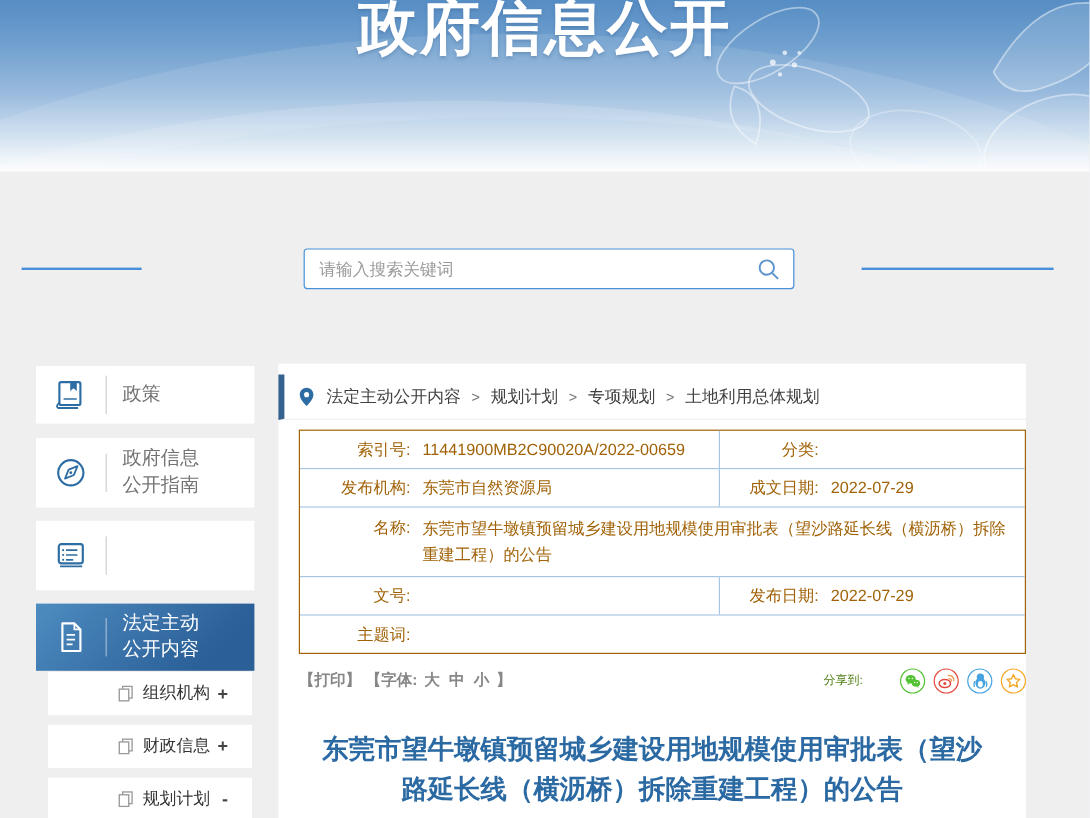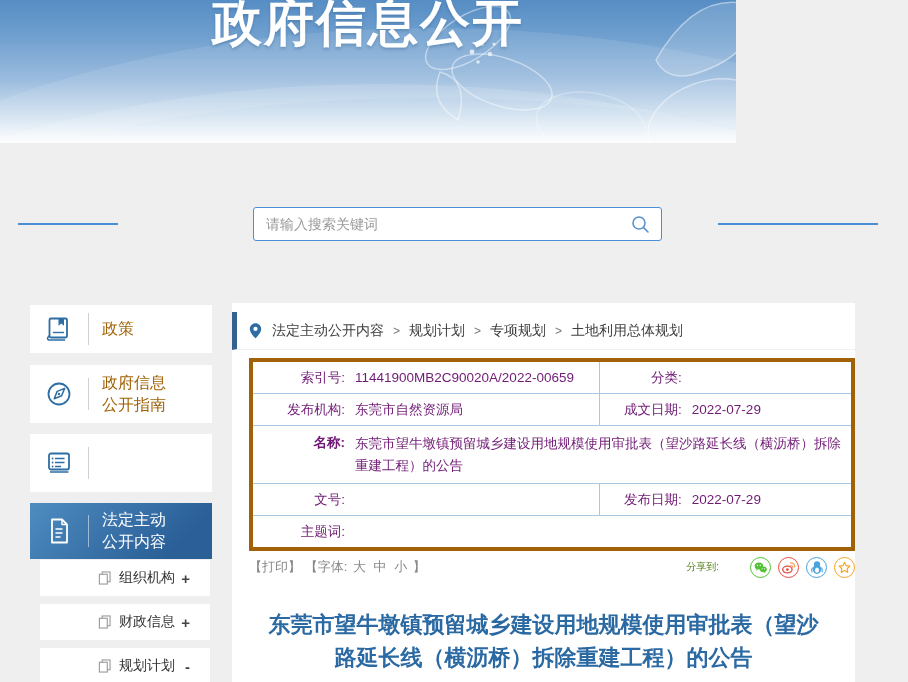--- a/index.html
+++ b/index.html
@@ -3,21 +3,21 @@
 <meta charset="utf-8">
 <style>
   html,body { margin:0; padding:0; }
   body {
     width:908px; height:682px; position:relative; overflow:hidden;
     background:#efeff0;
     font-family:"Liberation Sans","DejaVu Sans",sans-serif;
   }
   
   .banner {
-    position:absolute; left:0; top:0; width:736px; height:143px; overflow:hidden;
+    position:absolute; left:0; top:0; width:908px; height:143px; overflow:hidden;
     background:linear-gradient(180deg,#568dc4 0%,#6f9fce 25%,#9abbde 55%,#cfe0ef 80%,#eef4fa 93%,#fdfdfe 100%);
   }
   .curve { position:absolute; border-radius:50%; box-sizing:border-box; }
   .c1 { width:1500px; height:800px; left:-320px; top:28px; border-top:70px solid rgba(255,255,255,0.10); }
   .c2 { width:1600px; height:900px; left:-420px; top:84px; border-top:90px solid rgba(255,255,255,0.14); }
   .banner-title {
     position:absolute; top:-10px; left:0; right:0; text-align:center;
     color:#fff; font-size:50px; font-weight:bold; letter-spacing:2px;
     text-shadow:0 2px 3px rgba(40,80,130,0.30);
   }
@@ -39,21 +39,21 @@
   .search-icon { position:absolute; right:11px; top:7px; cursor:pointer; }
   
   .card { position:absolute; left:30px; width:182px; background:#fff; display:flex; align-items:center; cursor:pointer; }
   .card-policy { top:305px; height:48px; }
   .card-guide  { top:365px; height:58px;align-items:center; }
   .card-system { top:434px; height:58px; }
   .card-legal  { top:503px; height:56px; background:linear-gradient(135deg,#4e8cc0 0%,#2a5f97 80%); }
   .side-icon { width:58px; display:flex; justify-content:center; align-items:center; }
   .side-divider { width:1px; height:32px; background:#d0d0d0; }
   .card-legal .side-divider { background:rgba(255,255,255,0.5); }
-  .side-label { padding-left:13px; width:76px; font-size:16px; color:#a16207; line-height:1.35; }
+  .side-label { padding-left:13px; width:76px; font-size:16px; color:#737373; line-height:1.35; }
   .card-legal .side-label { color:#fff; }
   .subcard {
     position:absolute; left:40px; width:170px; height:36px; background:#fff;
     display:flex; align-items:center; box-sizing:border-box; padding:0 20px 0 58px; cursor:pointer;
   }
   .sub1 { top:560px; } .sub2 { top:604px; } .sub3 { top:648px; }
   .sub-icon { margin-right:8px; flex-shrink:0; display:flex; }
   .sub-label { flex:1; font-size:14px; color:#333; white-space:nowrap; }
   .sub-toggle { font-size:15px; color:#444; font-weight:bold; }
   
@@ -62,40 +62,40 @@
     position:absolute; left:0; top:9px; width:623px; height:38px; box-sizing:border-box;
     display:flex; align-items:center; border-left:5px solid #35618f; padding-left:12px;
     border-bottom:1px solid #f0f0f0; font-size:14px; color:#404040;
   }
   .pin-icon { margin-right:10px; display:flex; }
   .bc-item { cursor:pointer; }
   .bc-sep { margin:0 9px; color:#777; font-size:12px; }
   
   .info-table {
     position:absolute; left:17px; top:55px; width:606px; box-sizing:border-box;
-    border:4px solid #a16207; font-size:13.5px; color:#701a75;
+    border:1px solid #a16207; font-size:13.5px; color:#a16207;
   }
   .t-row { display:flex; border-top:1px solid #a9c7e3; }
   .t-row:first-child { border-top:none; }
   .t-cell { display:flex; align-items:center; min-height:31px; box-sizing:border-box; }
   .t-main { width:58%; border-right:1px solid #a9c7e3; }
   .t-side { width:42%; }
   .t-full { width:100%; }
   .t-label { width:92px; text-align:right; flex-shrink:0; }
   .t-side .t-label { width:82px; }
   .t-val { margin-left:10px; }
   .t-row-name .t-cell { align-items:flex-start; }
-  .t-row-name .t-label { padding-top:8px;font-weight:bold; }
+  .t-row-name .t-label { padding-top:8px; }
   .t-row-name .t-val { flex:1; line-height:1.6; padding:7px 8px 7px 0; }
   
   .tool-row {
     position:absolute; left:17px; top:247px; width:606px; height:34px;
     display:flex; justify-content:space-between; align-items:center;
   }
-  .print-controls { color:#878787; font-size:13px; }
+  .print-controls { color:#878787; font-size:13px;font-weight:bold; }
   .print-controls .ctl { cursor:pointer; }
   .font-sz { cursor:pointer; margin:0 2px; }
   .share { display:flex; align-items:center; }
   .share-label { color:#4d7c0f; font-size:10px; margin-right:24px; }
   .share-btn {
     width:21px; height:21px; border-radius:50%; background:#fff; box-sizing:border-box;
     display:flex; align-items:center; justify-content:center; margin-left:7px; cursor:pointer;
     border:1.5px solid transparent;
   }
   .sb-wechat { border-color:#52c332; }

